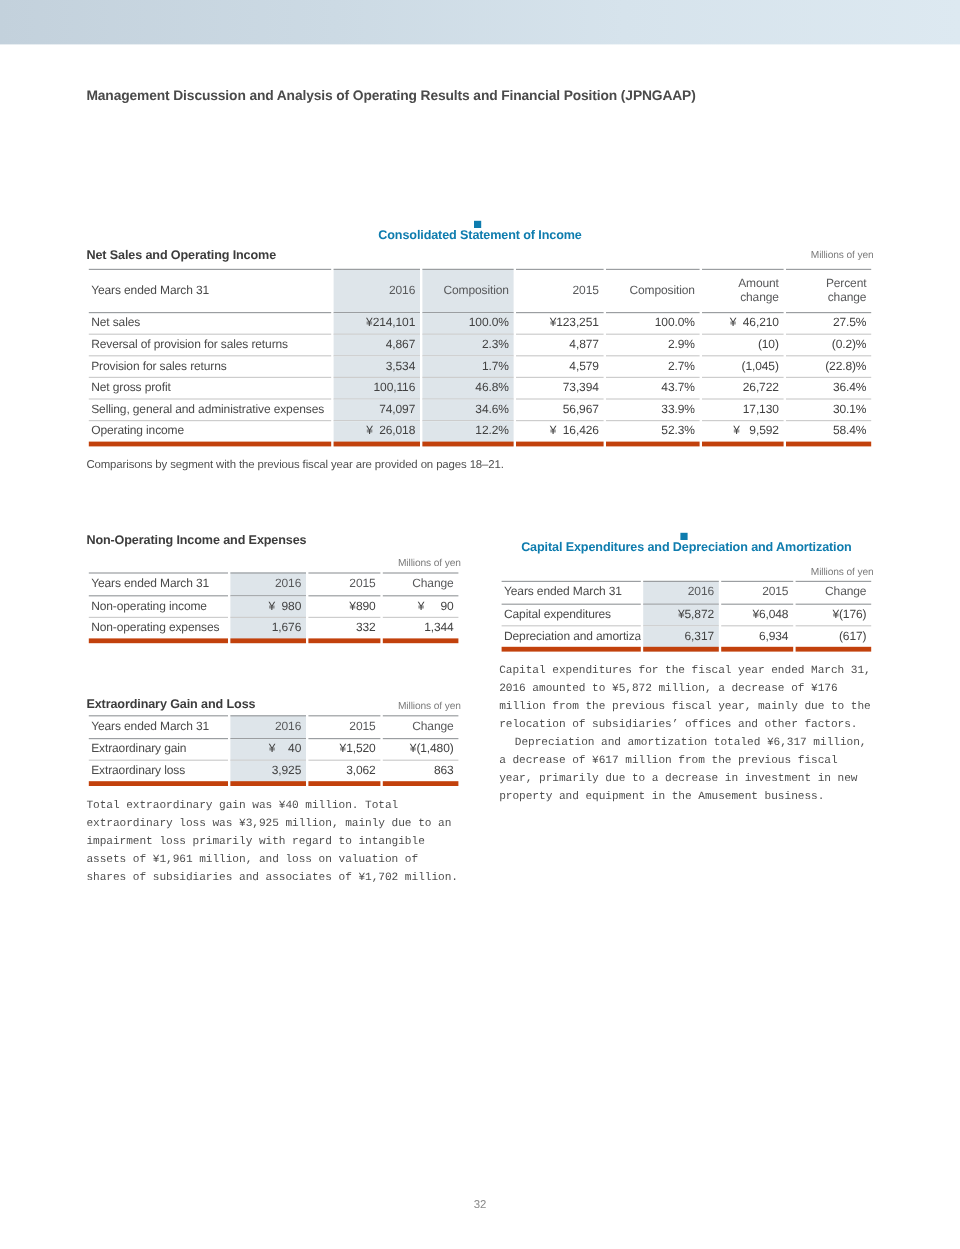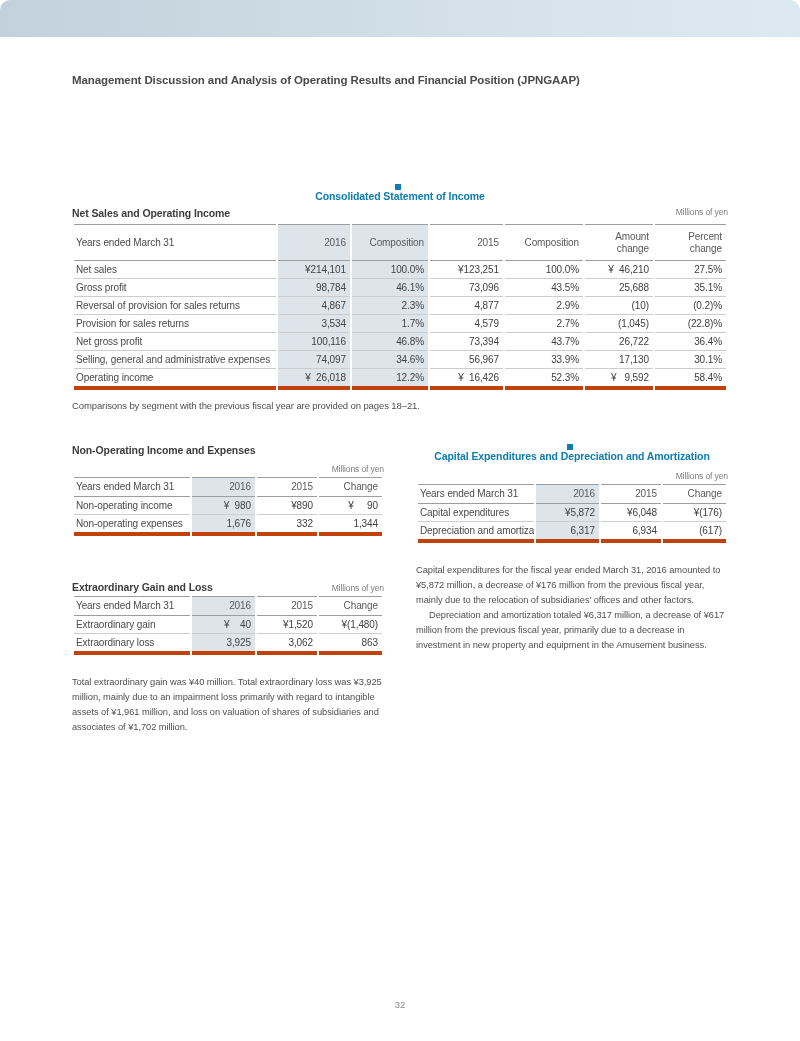--- a/index.html
+++ b/index.html
@@ -1,17 +1,17 @@
 <!DOCTYPE html>
 <html><head>
 <meta charset="utf-8">
 <style>
   html,body{margin:0;padding:0;background:#ffffff;}
   body{font-family:"Liberation Sans","DejaVu Sans",sans-serif;-webkit-font-smoothing:antialiased;}
-  .page{position:relative;width:800px;height:1041px;background:#ffffff;overflow:hidden;margin:0 auto;border-radius:10px;}
+  .page{position:relative;width:800px;height:1041px;background:#ffffff;overflow:hidden;margin:0 auto;}
 
   .banner{position:absolute;left:0;top:0;width:800px;height:37px;
     background:linear-gradient(to right,#c3d1dc 0%,#ccdae4 35%,#d6e3ec 65%,#dde9f1 100%);}
 
   .doc-title{position:absolute;left:72px;top:74px;width:656px;
     font-size:11.5px;font-weight:bold;color:#4a4a4a;letter-spacing:-0.1px;}
 
   .sec{position:absolute;}
   .sec-income{left:72px;top:184px;width:656px;}
   .col-left{left:72px;top:444px;width:312px;}
@@ -34,21 +34,21 @@
   table.fin tr.last td{border-bottom:4px solid #c2410c;}
   table.fin .lab{text-align:left;padding-left:2px;color:#4a4a4a;}
   table.fin .num{text-align:right;}
   table.fin .shade{background:#dee5ea;}
   table.t-big th{height:33px;}
   table.t-sm th{height:16px;}
 
   .note{margin-top:10px;font-size:9.5px;color:#4f4f4f;letter-spacing:-0.1px;}
   .para{font-size:9.3px;color:#4f4f4f;line-height:15px;letter-spacing:-0.05px;text-align:left;margin:0;}
   .para.indent{text-indent:13px;}
-  .para-block{margin-top:20px;}
+  .para-block{margin-top:8px;font-family:Liberation Mono, monospace;}
   .ext-block{margin-top:35px;}
 
   .page-num{position:absolute;left:0;top:999px;width:800px;text-align:center;
     font-size:9.5px;color:#898989;}
 </style>
 </head>
 <body>
 
 <div class="page">
 
@@ -89,29 +89,20 @@
 change</th>
       </tr>
       <tr>
         <td class="lab">Net sales</td>
         <td class="num shade">¥214,101</td>
         <td class="num shade">100.0%</td>
         <td class="num">¥123,251</td>
         <td class="num">100.0%</td>
         <td class="num">¥  46,210</td>
         <td class="num">27.5%</td>
-      </tr>
-      <tr>
-        <td class="lab">Gross profit</td>
-        <td class="num shade">98,784</td>
-        <td class="num shade">46.1%</td>
-        <td class="num">73,096</td>
-        <td class="num">43.5%</td>
-        <td class="num">25,688</td>
-        <td class="num">35.1%</td>
       </tr>
       <tr>
         <td class="lab">Reversal of provision for sales returns</td>
         <td class="num shade">4,867</td>
         <td class="num shade">2.3%</td>
         <td class="num">4,877</td>
         <td class="num">2.9%</td>
         <td class="num">(10)</td>
         <td class="num">(0.2)%</td>
       </tr>

